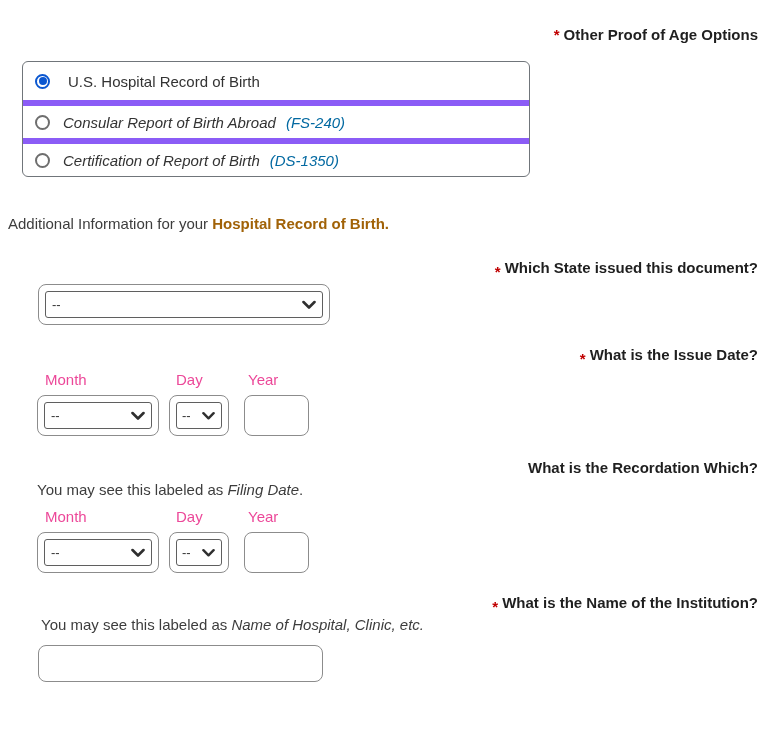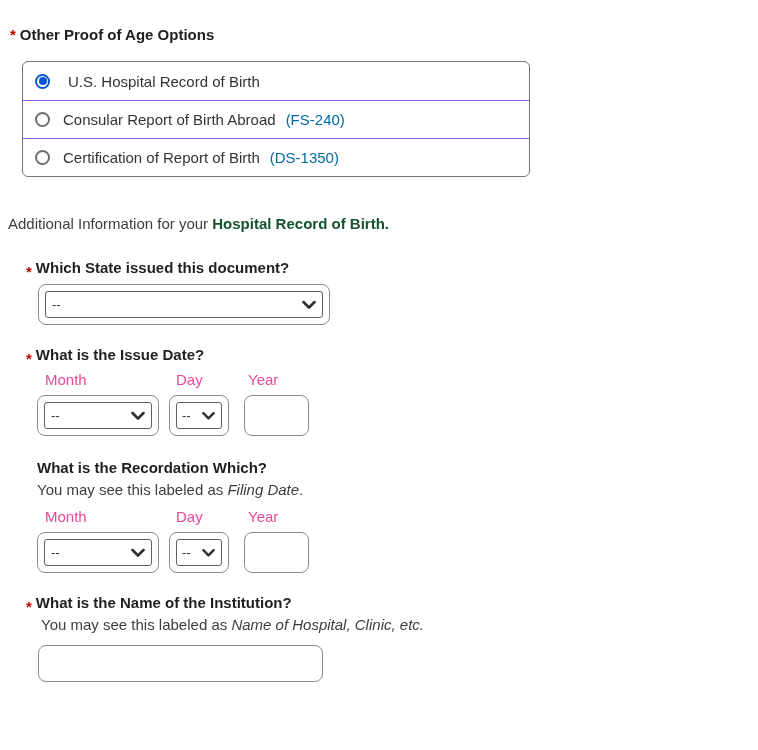--- a/index.html
+++ b/index.html
@@ -7,47 +7,47 @@
   body {
     width: 758px; height: 750px; overflow: hidden;
     background: #ffffff;
     font-family: "Liberation Sans", sans-serif;
     font-size: 15px; color: #333333;
   }
   .page { padding: 25px 0 0 10px; }
 
   
   .q-label {
-    font-weight: bold; color: #1f1f1f; font-size: 15px; line-height: 20px;
+    font-weight: bold; color: #1f1f1f; font-size: 15px; line-height: 20px; text-align: right;
   }
   .req { color: #c00000; font-weight: bold; margin-right: 4px; display: inline-block; }
   .req.low { position: relative; top: 4px; }
 
   
   .radio-list {
     margin: 16px 0 0 12px; width: 508px;
     border: 1px solid #70757a; border-radius: 6px; background: #fff; text-align: center;
   }
   .radio-row { display: flex; align-items: center; height: 38px; padding-left: 12px; cursor: pointer; }
-  .radio-row + .radio-row { border-top: 1px solid #8b5cf6; }
+  .radio-row + .radio-row { border-top: 6px solid #8b5cf6; font-style: italic; }
   .radio {
     width: 15px; height: 15px; flex: none;
     border: 2px solid #6e6e6e; border-radius: 50%;
     margin-right: 13px; background: #fff;
     display: flex; align-items: center; justify-content: center;
   }
   .radio.selected { border-color: #0b57d0; }
   .radio .dot { width: 8px; height: 8px; border-radius: 50%; background: transparent; }
   .radio.selected .dot { background: #0b57d0; }
   .radio-label { color: #333; }
   .radio-row.selected .radio-label { margin-left: 5px; }
   .radio-code { margin-left: 10px; color: #0369a1; }
 
   .additional { margin: 37px 0 0 -2px; color: #3d3d3d; line-height: 20px; }
-  .additional strong { color: #14532d; }
+  .additional strong { color: #a16207; }
 
   .question { margin-top: 24px; margin-left: 16px; }
   .hint { color: #3d3d3d; line-height: 20px; margin-top: 2px; }
   .hint.indent { margin-left: 15px; }
 
   
   .select-wrap {
     border: 1px solid #8c8c8c; border-radius: 8px;
     padding: 6px; background: #fff; height: 41px;
   }

